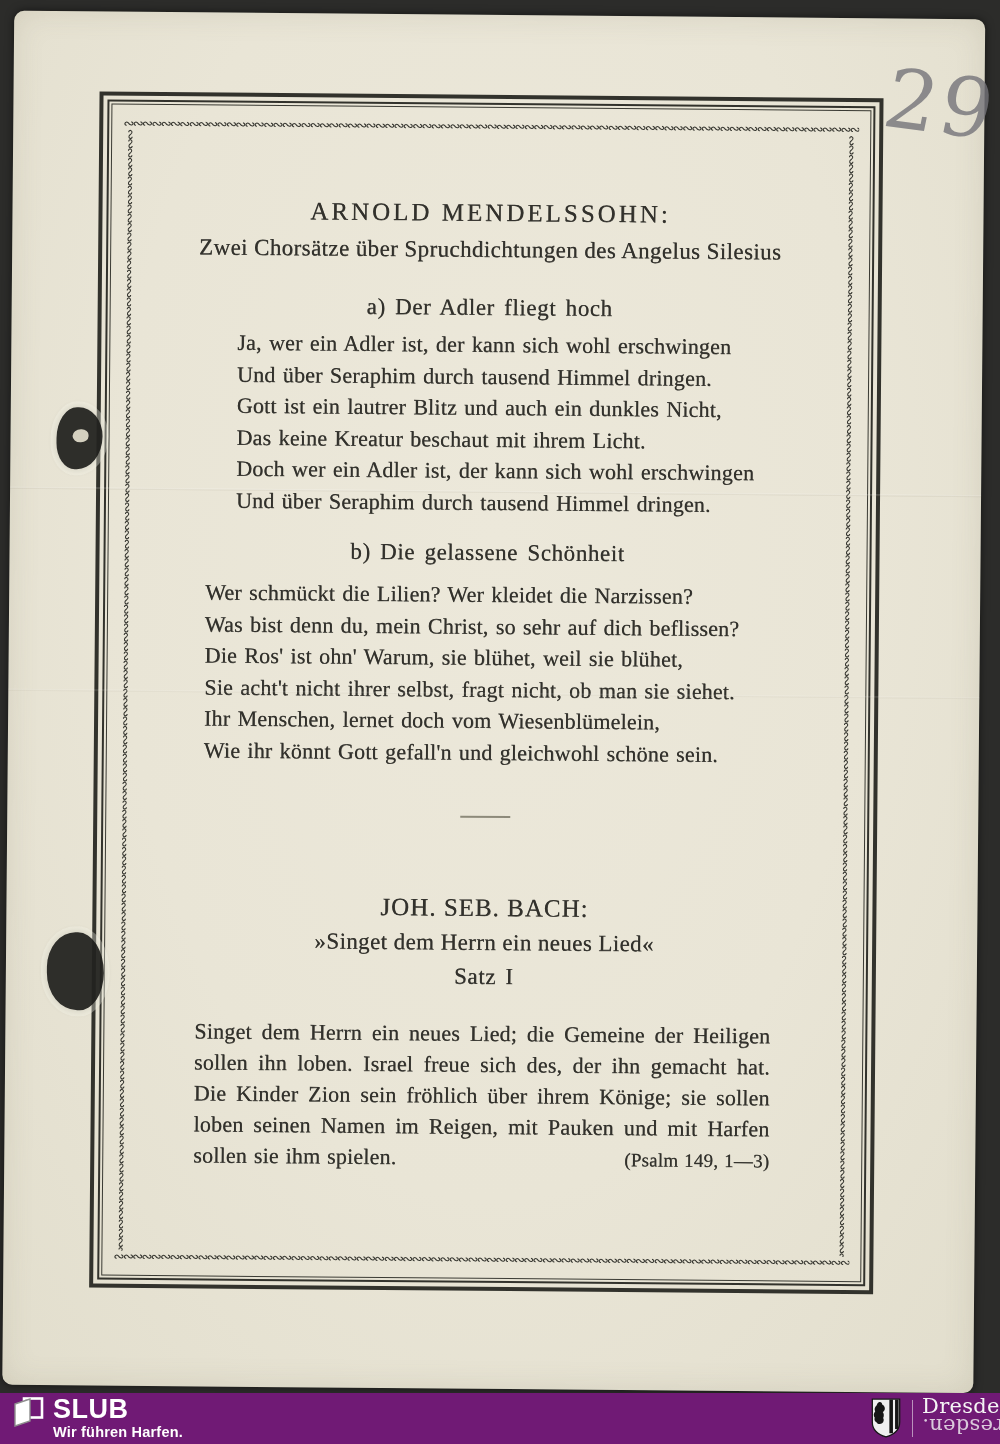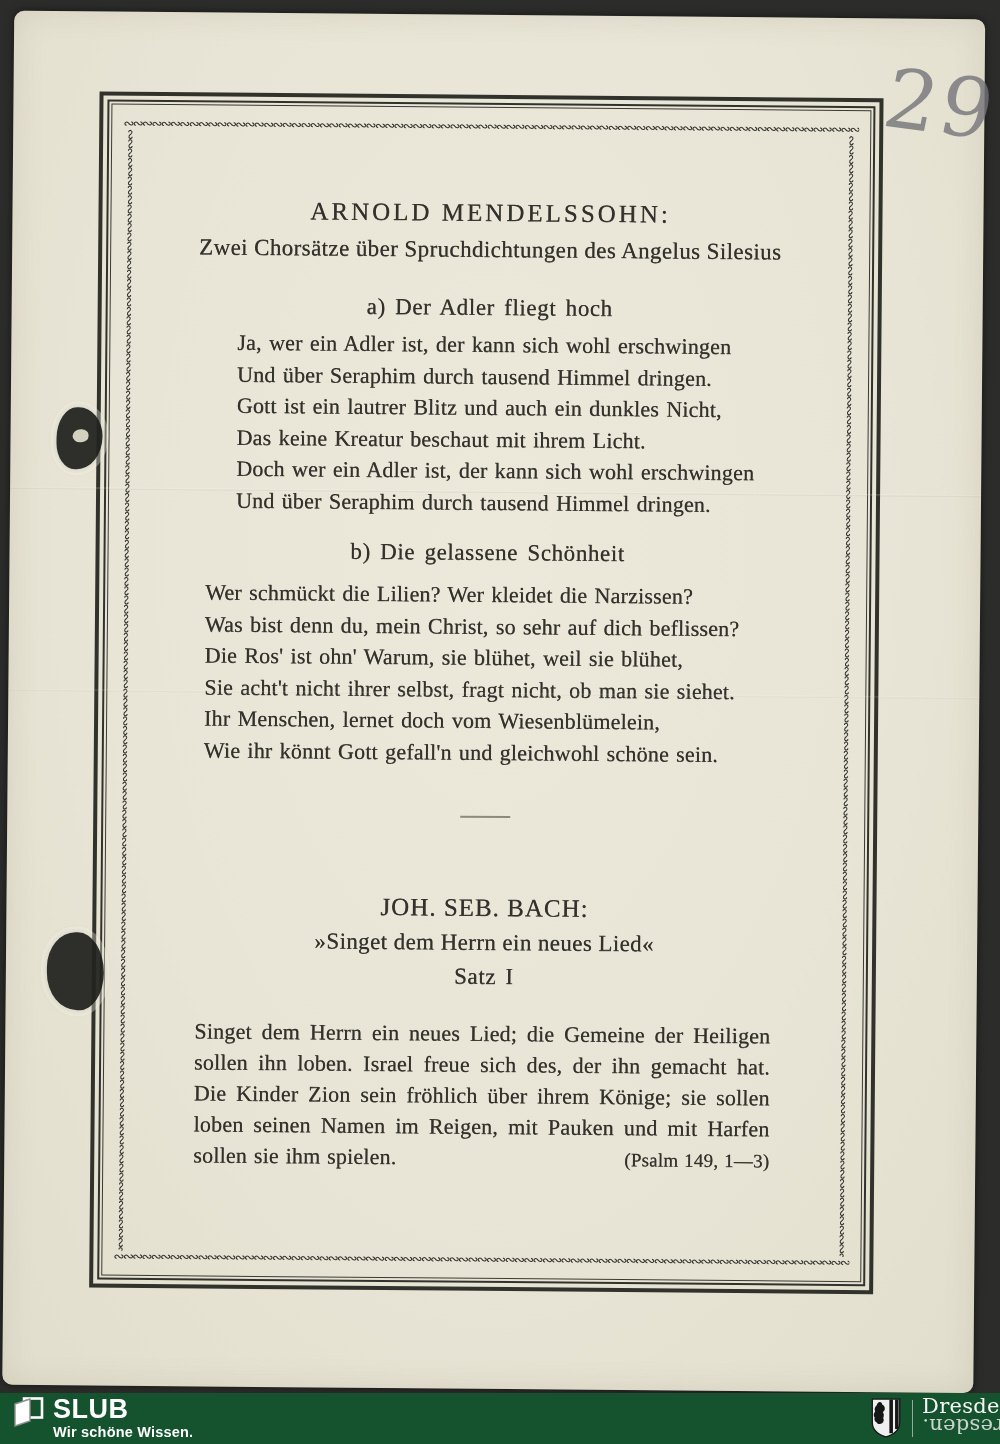--- a/index.html
+++ b/index.html
@@ -107,21 +107,21 @@
   .crease {
     position:absolute; left:0; right:0; height:2px;
     background:linear-gradient(to bottom, rgba(255,255,255,0.5), rgba(120,110,85,0.25));
     opacity:0.5;
   }
 
   
   .footer {
     position:absolute;
     left:0; top:1393px; width:1000px; height:51px;
-    background:#14532d;
+    background:#701a75;
     z-index:5;
     font-family:"Liberation Sans", sans-serif;
   }
   .slub-icon { position:absolute; left:14px; top:4px; }
   .slub-wordmark {
     position:absolute; left:53px; top:1px;
     color:#ffffff; font-size:27px; font-weight:bold; letter-spacing:0.5px;
   }
   .slub-slogan {
     position:absolute; left:53px; top:31px;
@@ -218,21 +218,21 @@
 
 <div class="footer">
 
   <svg class="slub-icon" width="30" height="30" viewBox="0 0 30 30">
     <rect x="10" y="1.5" width="18" height="19" fill="none" stroke="#ffffff" stroke-width="2.6"></rect>
     <polygon points="1,7 16,2 16,24 1,29" fill="#ffffff" stroke="#8e8e8e" stroke-width="1.4"></polygon>
   </svg>
 
   <div class="slub-wordmark">SLUB</div>
 
-  <div class="slub-slogan">Wir schöne Wissen.</div>
+  <div class="slub-slogan">Wir führen Harfen.</div>
 
   <svg class="coat" width="30" height="40" viewBox="0 0 28 38">
     <path d="M1 1 H27 V23 Q27 33 14 37 Q1 33 1 23 Z" fill="#efefef" stroke="#161616" stroke-width="1.2"></path>
     <path d="M6 5 c2 -2.5 4.5 -1 4.3 1.2 c1.4 0.6 2.5 2 2.6 3.6 c0.1 1.8 -0.8 3 -2 3.6 c1.2 1.6 1.4 3.8 0.4 5.6 c1 1.6 0.6 3.8 -1 5 c-1.8 1.4 -4.4 0.8 -5.4 -1 c-1.6 -0.6 -2.4 -2.6 -1.6 -4.2 c-1.4 -1.8 -1.2 -4.4 0.4 -6 c-1 -2 -0.4 -4.4 1.3 -5.6 z" fill="#161616"></path>
     <rect x="17.2" y="1.5" width="3.4" height="32" fill="#161616"></rect>
     <rect x="22.6" y="1.5" width="3.4" height="28" fill="#161616"></rect>
   </svg>
 
   <div class="footer-divider"></div>
 

